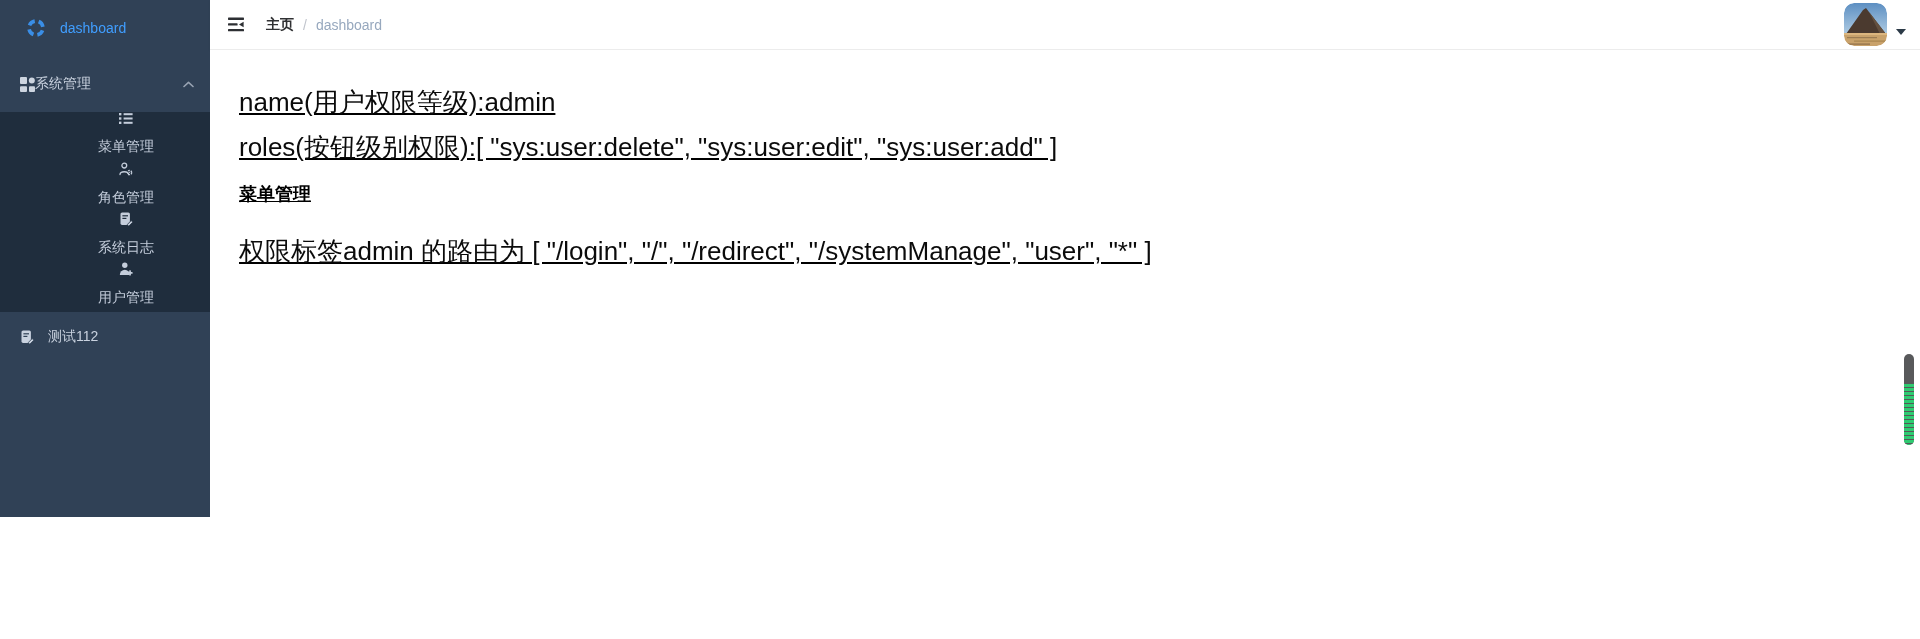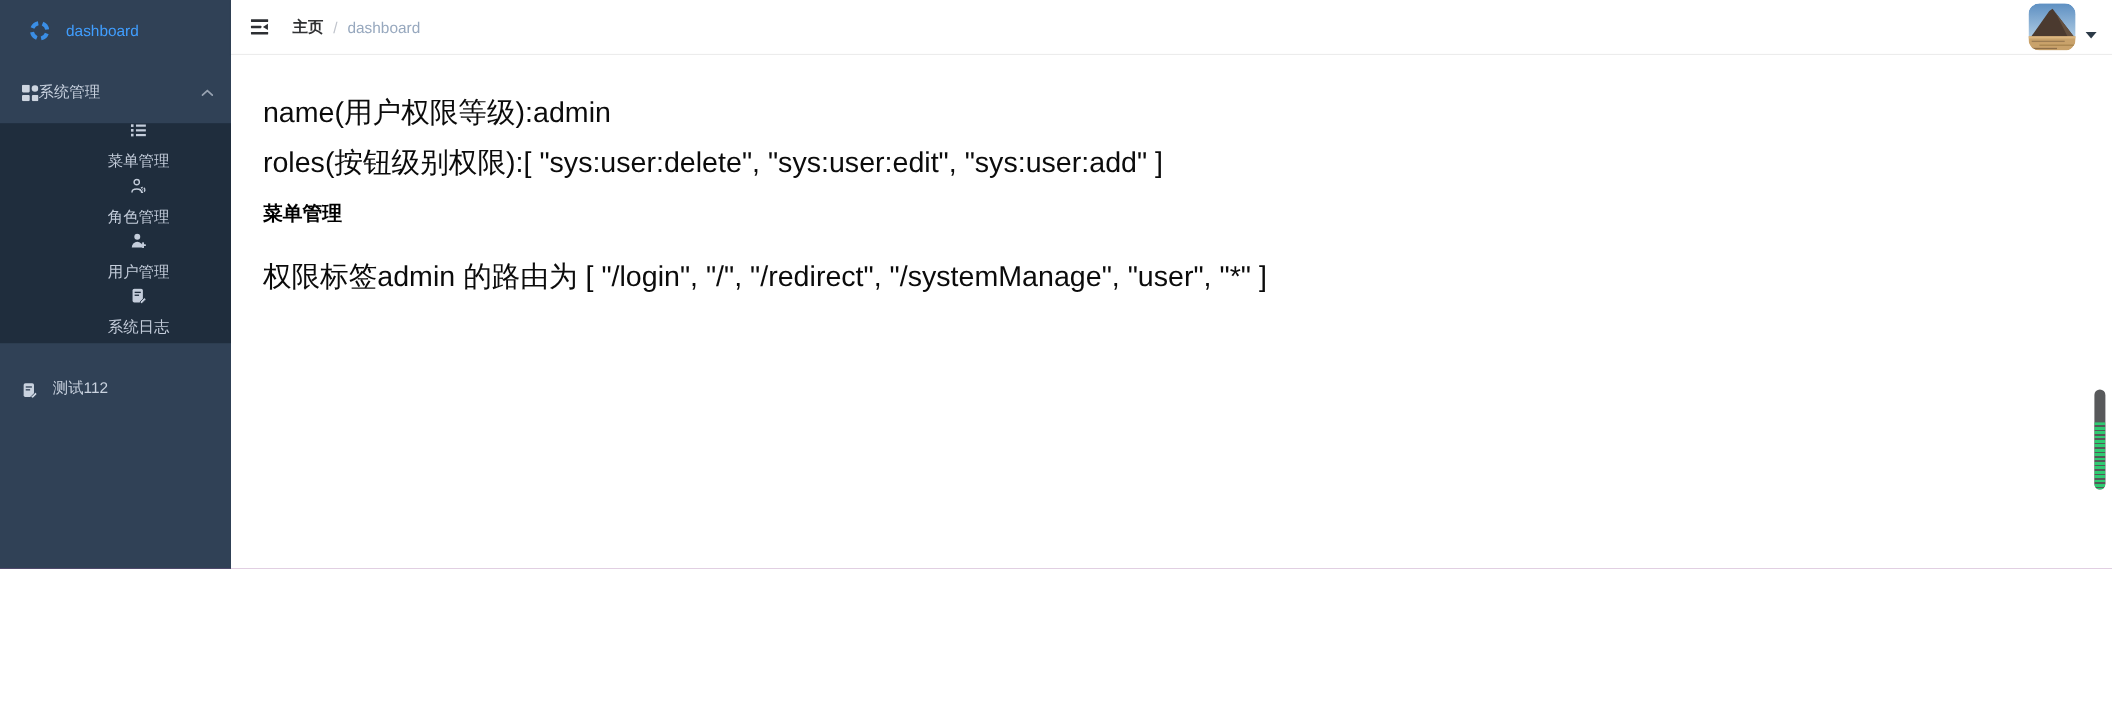--- a/index.html
+++ b/index.html
@@ -1,29 +1,29 @@
 <!DOCTYPE html>
 <html><head>
 <meta charset="utf-8">
 <style>
   * { margin:0; padding:0; box-sizing:border-box; }
   html,body { width:1920px; height:639px; overflow:hidden; background:#fff;
               font-family:"Liberation Sans","DejaVu Sans",sans-serif; }
-  .app { position:relative; width:1920px; height:517px; background:#701a75; }
+  .app { position:relative; width:1920px; height:517px; background:#7f1d1d; }
 
   
   .sidebar { position:absolute; left:0; top:0; bottom:0; width:210px;
              background:#304156; overflow:hidden; }
   .menu-item { display:flex; align-items:center; font-size:14px; color:#c9d2df;
                cursor:pointer; user-select:none; }
   .menu-item .mi-icon { flex:0 0 auto; display:inline-flex; align-items:center;
                justify-content:center; }
   .item-dashboard { height:56px; padding:0 16px 0 27px; color:#409eff; gap:15px; }
   .item-top { height:56px; padding:0 16px 0 20px; }
-  .item-test { height:50px; padding:0 16px 0 20px; gap:14px;align-items:flex-end; }
+  .item-test { height:50px; padding:0 16px 0 20px; gap:14px; }
   .submenu { background:#1f2d3d; }
   .item-sub { height:50px; padding-left:42px; gap:13px; color:#c4cddb;flex-direction:column; }
   .chev { margin-left:auto; opacity:.85; }
   .mi-label { white-space:nowrap; }
 
   
   .header { position:absolute; left:210px; right:0; top:0; height:50px;
             background:#fff; border-bottom:1px solid #ececec;
             box-shadow:0 1px 3px rgba(0,0,0,.04);
             display:flex; align-items:center; padding:0 14px 0 18px; }
@@ -35,21 +35,21 @@
   .bc-current { color:#97a8be; }
   .header-right { margin-left:auto; display:flex; align-items:center; }
   .avatar { width:43px; height:43px; border-radius:10px; overflow:hidden;
             cursor:pointer; display:block; }
   .caret-down { width:0; height:0; border-left:5px solid transparent;
             border-right:5px solid transparent; border-top:6px solid #2c3a47;
             margin-left:9px; margin-top:14px; cursor:pointer; }
 
   
   .app-main { position:absolute; left:210px; top:50px; right:0; bottom:0;
-              background:#fff; padding:35px 20px 0 29px; }
+              background:#fff; padding:35px 20px 0 29px;text-decoration:underline; }
   .app-main p { font-size:26px; line-height:34px; color:#0b0b0b; margin:0 0 11px; }
   .app-main h4 { font-size:18px; line-height:22px; color:#000; font-weight:bold;
                  margin:19px 0 29px; }
 
   
   .scroll-pill { position:absolute; right:6px; top:354px; width:10px; height:91px;
                  border-radius:6px; background:#58595b; overflow:hidden; cursor:pointer; }
   .scroll-stripes { position:absolute; left:0; right:0; bottom:0; height:61px;
                  background:repeating-linear-gradient(180deg,
                    #2ecb71 0px, #2ecb71 2.6px, #565758 2.6px, #565758 4px); }
@@ -112,40 +112,40 @@
             <path d="M1 12.6 C1 8.8 9.6 8.8 9.6 12.6" stroke-linecap="round"></path>
             <circle cx="10.6" cy="10.6" r="2.1" stroke-dasharray="1.6 0.9"></circle>
             <circle cx="10.6" cy="10.6" r="0.6" fill="#c4cddb" stroke="none"></circle>
           </svg>
         </span>
         <span class="mi-label">角色管理</span>
       </div>
 
       <div class="menu-item item-sub">
         <span class="mi-icon">
+          <svg width="14" height="14" viewBox="0 0 14 14">
+            <rect x="1.5" y="0.5" width="9.4" height="12.4" rx="1.6" fill="#c4cddb"></rect>
+            <rect x="3.4" y="3.2" width="5.6" height="1.2" fill="#1f2d3d"></rect>
+            <rect x="3.4" y="5.8" width="4" height="1.2" fill="#1f2d3d"></rect>
+            <polygon points="8.2,12.6 12.2,8.6 13.8,10.2 9.8,14.2" fill="#c4cddb" stroke="#1f2d3d" stroke-width="0.8"></polygon>
+          </svg>
+        </span>
+        <span class="mi-label">系统日志</span>
+      </div>
+
+      <div class="menu-item item-sub">
+        <span class="mi-icon">
           <svg width="14" height="14" viewBox="0 0 14 14" fill="#c4cddb">
             <circle cx="5.8" cy="3.3" r="2.7"></circle>
             <path d="M0.8 13 a5 5.2 0 0 1 10 0 z"></path>
             <rect x="10.2" y="8.3" width="1.7" height="5.2" rx="0.5"></rect>
             <rect x="8.4" y="10" width="5.2" height="1.7" rx="0.5"></rect>
           </svg>
         </span>
         <span class="mi-label">用户管理</span>
-      </div>
-
-      <div class="menu-item item-sub">
-        <span class="mi-icon">
-          <svg width="14" height="14" viewBox="0 0 14 14">
-            <rect x="1.5" y="0.5" width="9.4" height="12.4" rx="1.6" fill="#c4cddb"></rect>
-            <rect x="3.4" y="3.2" width="5.6" height="1.2" fill="#1f2d3d"></rect>
-            <rect x="3.4" y="5.8" width="4" height="1.2" fill="#1f2d3d"></rect>
-            <polygon points="8.2,12.6 12.2,8.6 13.8,10.2 9.8,14.2" fill="#c4cddb" stroke="#1f2d3d" stroke-width="0.8"></polygon>
-          </svg>
-        </span>
-        <span class="mi-label">系统日志</span>
       </div>
 
     </div>
 
     <div class="menu-item item-test">
       <span class="mi-icon">
         <svg width="14" height="14" viewBox="0 0 14 14">
           <rect x="1.5" y="0.5" width="9.4" height="12.4" rx="1.6" fill="#c9d2df"></rect>
           <rect x="3.4" y="3.2" width="5.6" height="1.2" fill="#304156"></rect>
           <rect x="3.4" y="5.8" width="4" height="1.2" fill="#304156"></rect>

